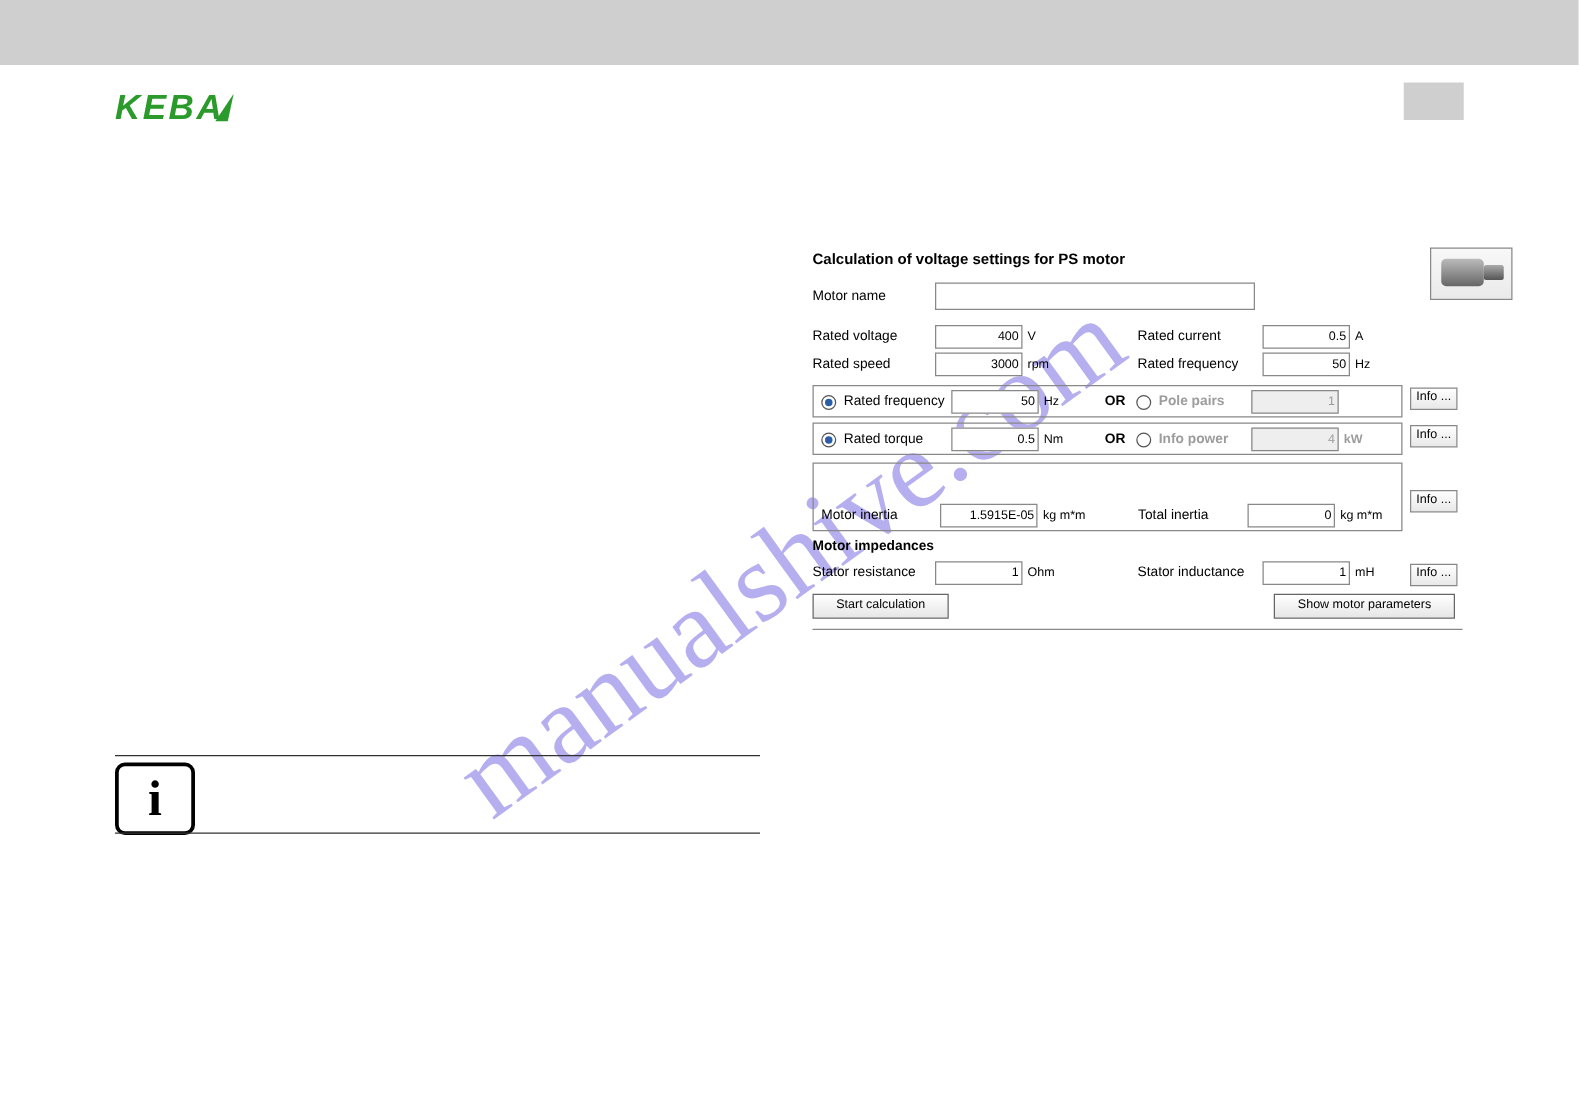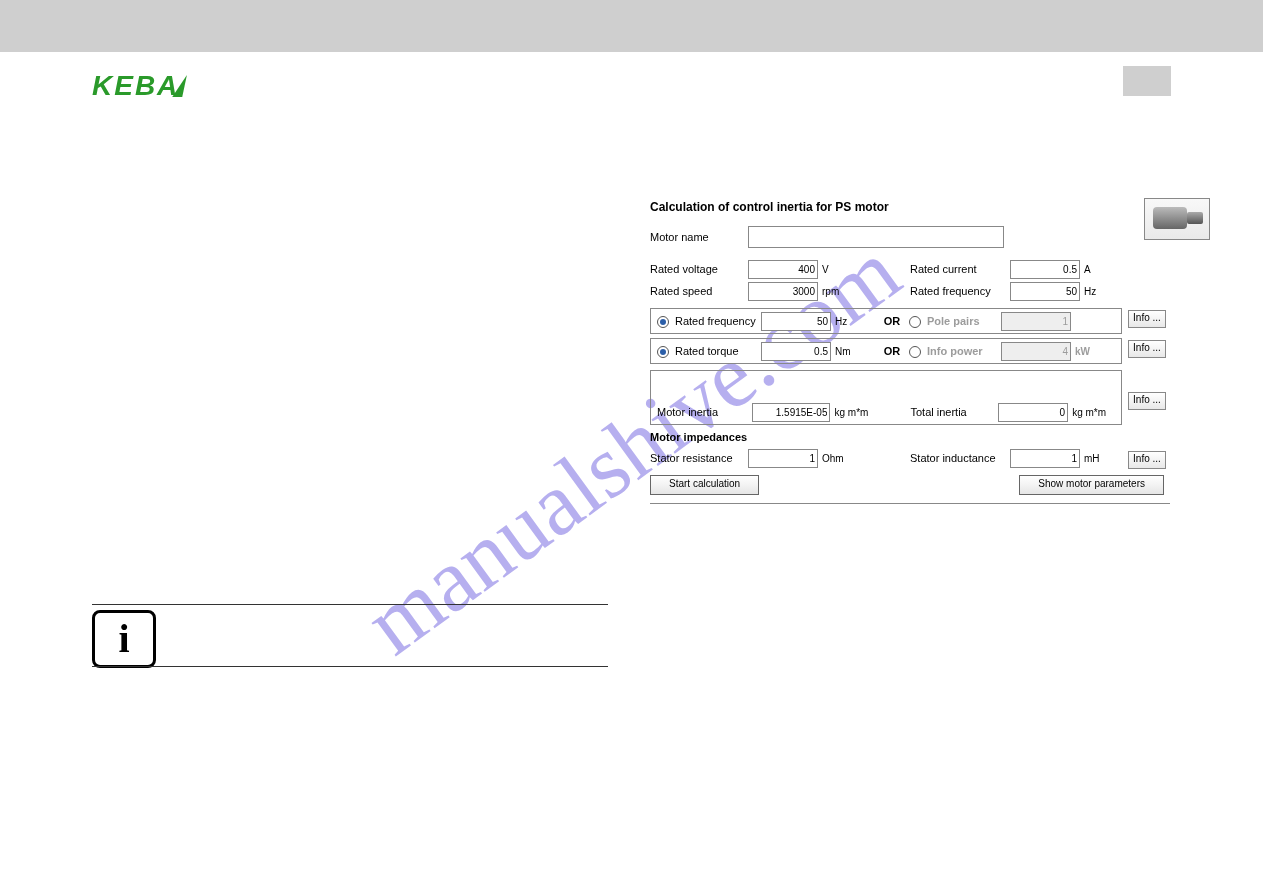--- a/index.html
+++ b/index.html
@@ -259,21 +259,21 @@
 </div>
 
 <div class="gray-box-topright"></div>
 
 <div class="watermark">manualshive.com</div>
 
 <div class="dialog">
 
   <div class="motor-thumb"></div>
 
-  <div class="dlg-title">Calculation of control inertia for PS motor</div>
+  <div class="dlg-title">Calculation of voltage settings for PS motor</div>
 
   <div class="motor-name-row">
     <div class="mn-label">Motor name</div>
     <input class="mn-input" type="text" value="" style="">
   </div>
 
   <div class="params">
 
     <div class="prow">
       <div class="pl">Rated voltage</div>

